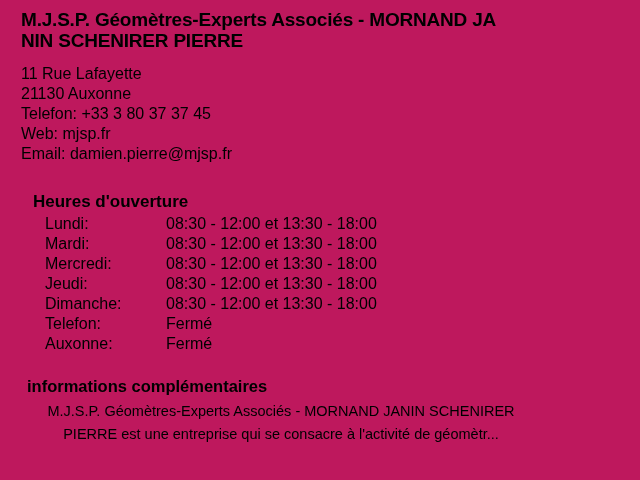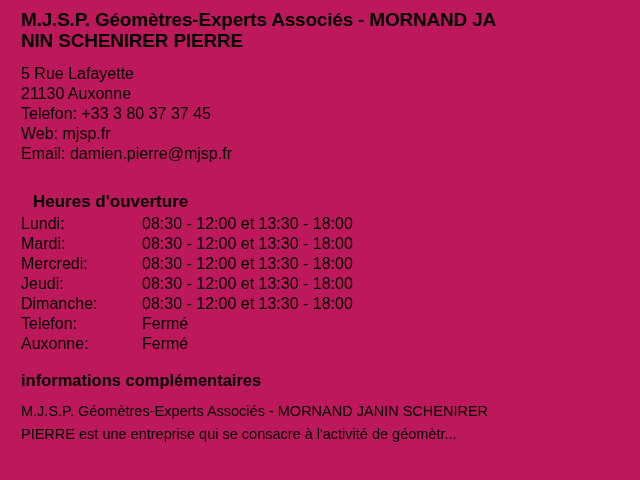--- a/index.html
+++ b/index.html
@@ -41,38 +41,39 @@
     font-weight: bold;
   }
   .hours-table {
     position: absolute;
     left: 21px;
     top: 214px;
     width: 520px;
     font-size: 16px;
     line-height: 20px;
   }
-  .hours-row { display: grid; grid-template-columns: 121px auto; }
+  .hours-row { display: grid; grid-template-columns: 121px auto; margin-left: 24px; }
   .info-heading {
     position: absolute;
     left: 21px;
     top: 370px;
-    margin: 0;
+    margin: 6px;
     font-size: 16.5px;
     line-height: 20px;
     font-weight: bold;
   }
   .info-text {
     position: absolute;
     left: 21px;
     top: 400px;
     margin: 0;
     width: 520px;
     font-size: 14.5px;
     line-height: 22.5px;
+    text-align: center;
   }
   .watermark {
     position: absolute;
     top: 137px;
     right: 11px;
     font-size: 14px;
     letter-spacing: 0.4px;
     writing-mode: vertical-rl;
     color: #000000;
     text-decoration: none;
@@ -83,21 +84,21 @@
 <body>
 
 <div class="page">
 
   <h1 class="page-title">
     <span class="title-line">M.J.S.P. Géomètres-Experts Associés - MORNAND JA</span>
     <span class="title-line">NIN SCHENIRER PIERRE</span>
   </h1>
 
   <div class="contact">
-    <div>5 Rue Lafayette</div>
+    <div>11 Rue Lafayette</div>
     <div>21130 Auxonne</div>
     <div><span>Telefon:</span> <span>+33 3 80 37 37 45</span></div>
     <div><span>Web:</span> <span>mjsp.fr</span></div>
     <div><span>Email:</span> <span>damien.pierre@mjsp.fr</span></div>
   </div>
 
   <h2 class="hours-heading">Heures d'ouverture</h2>
 
   <div class="hours-table">
     <div class="hours-row">

